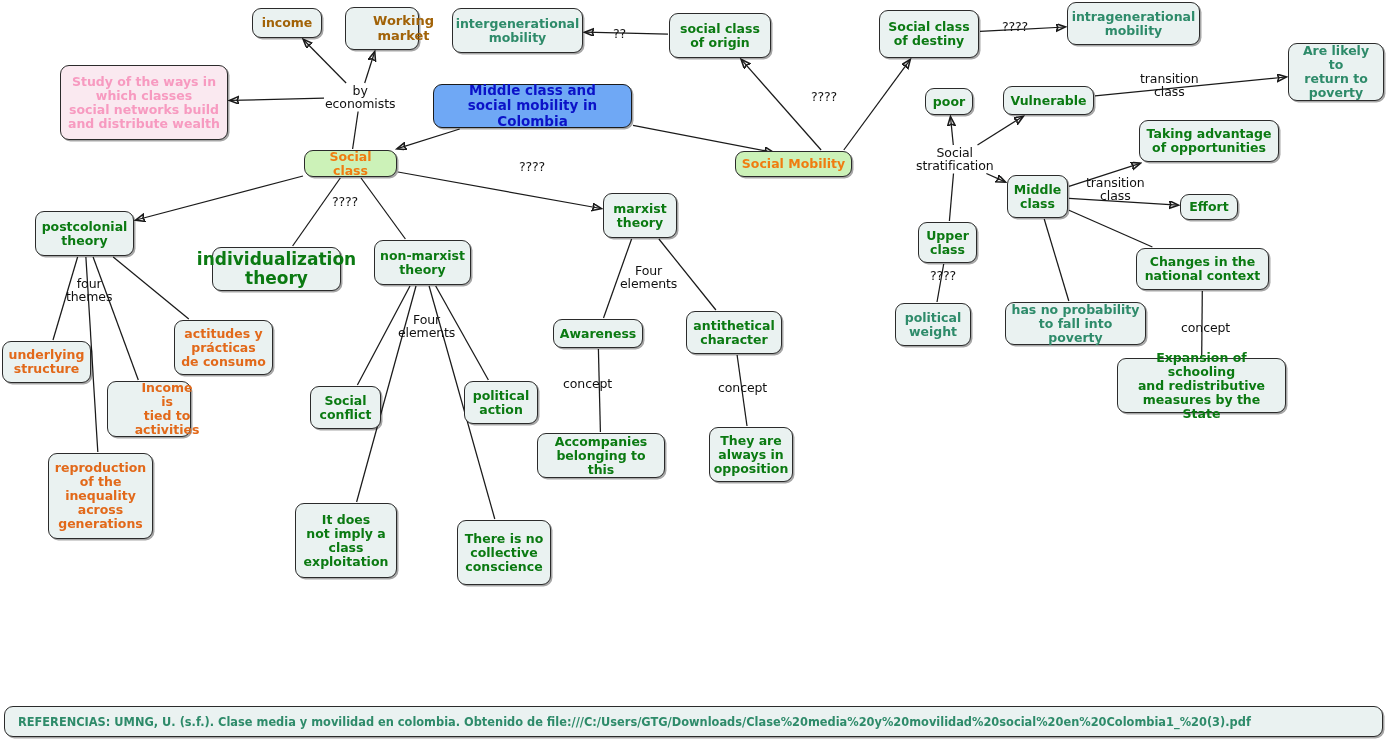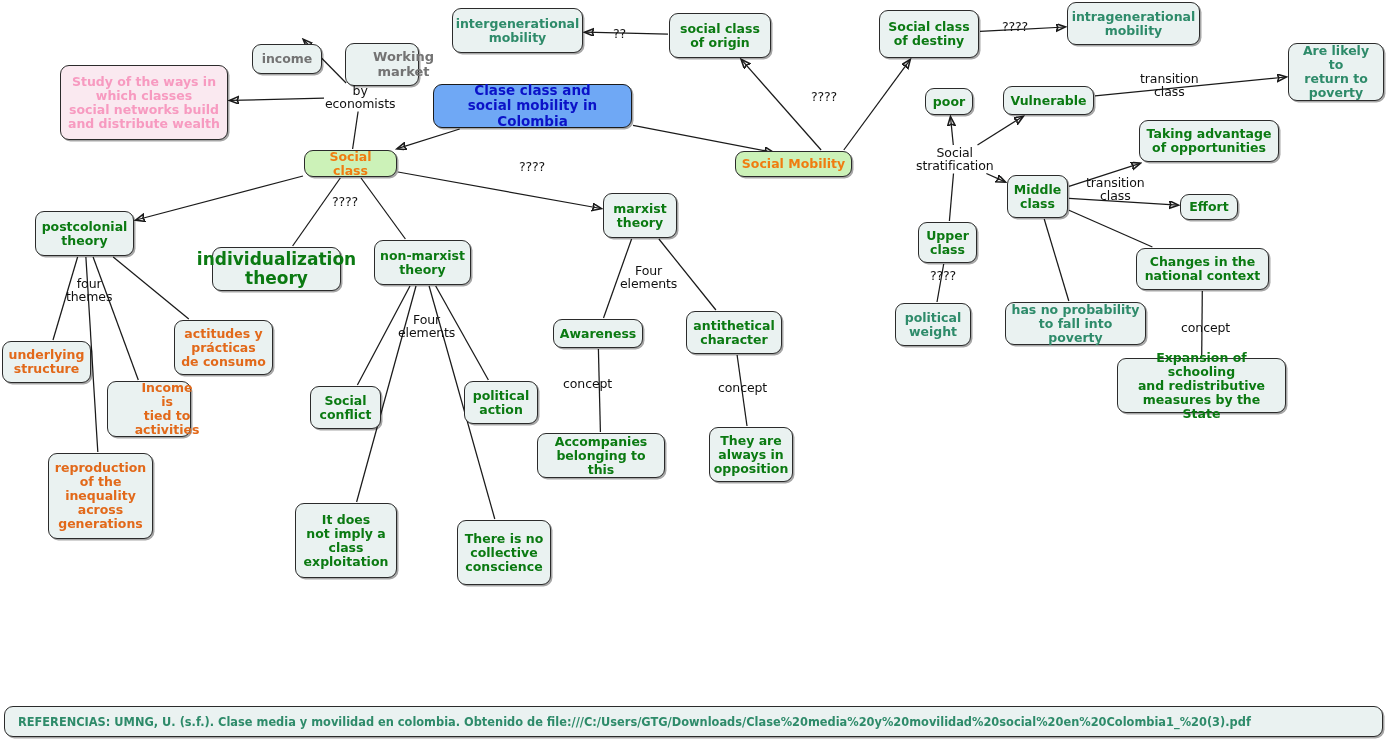--- a/index.html
+++ b/index.html
@@ -18,21 +18,21 @@
     text-align:center;
     font-weight:bold;
     line-height:1.12;
     padding:2px 5px;
     box-shadow:1.5px 1.5px 0 rgba(0,0,0,0.35);
     -webkit-font-smoothing:antialiased;
   }
   .n-green   { color:#0b7a12; }
   .n-sea     { color:#2e8b6a; }
   .n-orange  { color:#e2691a; }
-  .n-pink    { color:#737373;margin-top:36px; }
+  .n-pink    { color:#a16207; }
   .n-pinkbg  { background:#fae9f0; color:#f79ac0; }
   .n-lime    { background:#ccf2b8; color:#f07c10; }
   .n-blue    { background:#6fa8f5; color:#0b12c8; border-color:#1b1b1b;}
 
   .lbl{
     position:absolute;
     color:#111;
     font-weight:normal;
     font-size:12.5px;
     line-height:1.06;
@@ -143,21 +143,21 @@
 return to
 poverty</span>
       </div>
       <div class="node n-pinkbg" style="left: 60px; top: 65px; width: 168px; height: 75px; font-size: 12.5px;">
         <span style="white-space: pre-line;">Study of the ways in
 which classes
 social networks build
 and distribute wealth</span>
       </div>
       <div class="node n-blue" style="left: 433px; top: 84px; width: 199px; height: 44px; font-size: 13.5px;">
-        <span style="white-space: pre-line;">Clase class and
+        <span style="white-space: pre-line;">Middle class and
 social mobility in Colombia</span>
       </div>
       <div class="node n-green" style="left: 925px; top: 88px; width: 48px; height: 27px; font-size: 12.5px;">
         <span style="white-space: pre-line;">poor</span>
       </div>
       <div class="node n-green" style="left: 1003px; top: 86px; width: 91px; height: 29px; font-size: 12.5px;">
         <span style="white-space: pre-line;">Vulnerable</span>
       </div>
       <div class="node n-green" style="left: 1139px; top: 120px; width: 140px; height: 42px; font-size: 12.5px;">
         <span style="white-space: pre-line;">Taking advantage

